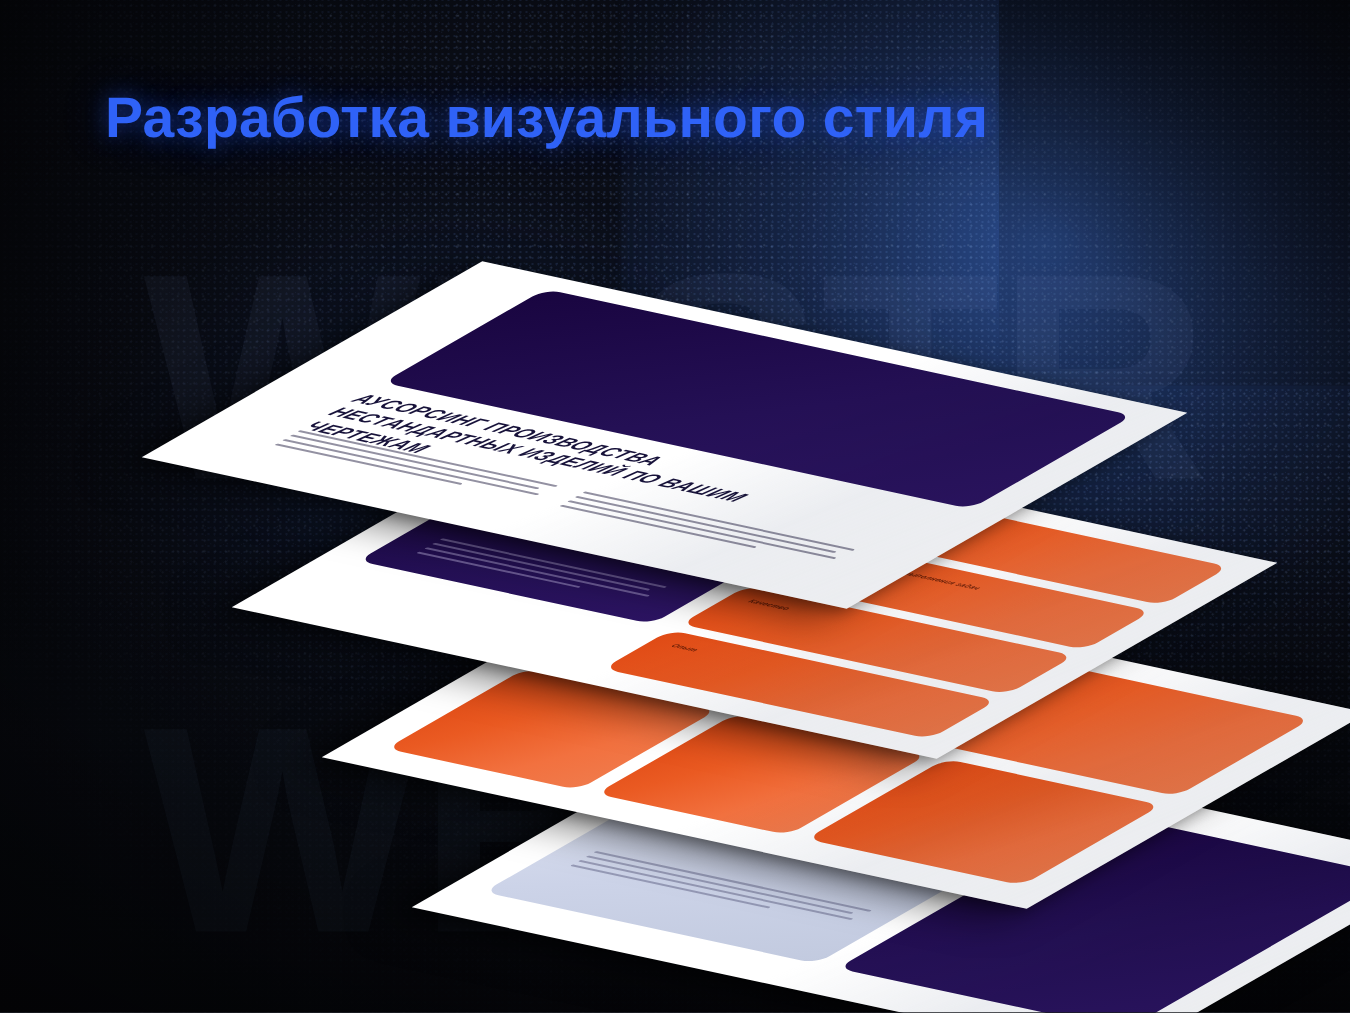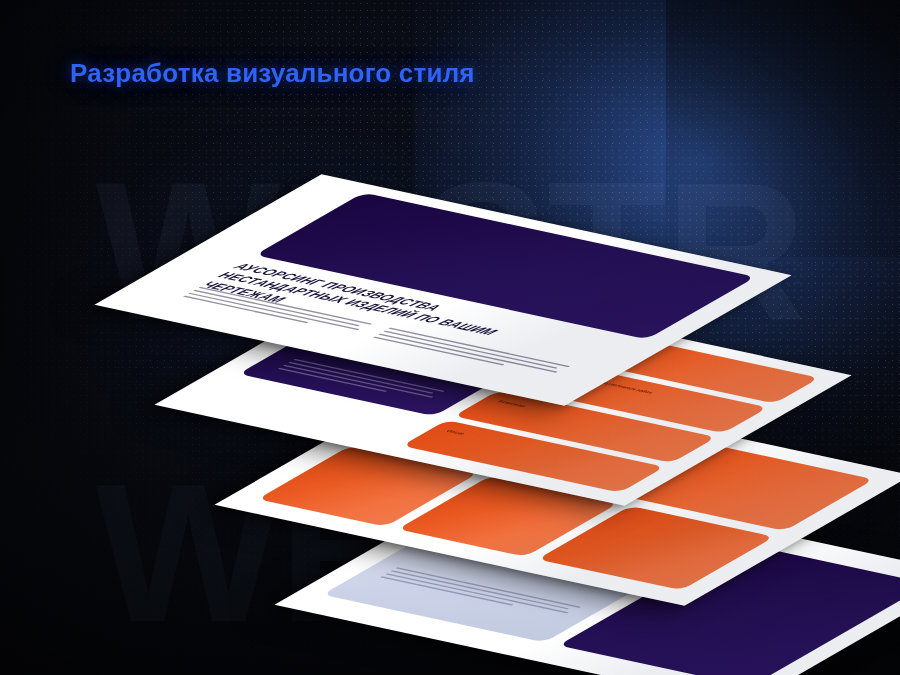--- a/index.html
+++ b/index.html
@@ -123,21 +123,21 @@
   .watermark.bottom {
     top: 470px;
     color: rgba(150,180,235,0.045);
   }
 
   
   .title {
     position: absolute;
     left: 70px;
     top: 58px;
-    font-size: 26px;
+    font-size: 38px;
     font-weight: 700;
     letter-spacing: .2px;
     color: #2f62f7;
     text-shadow: 0 0 14px rgba(40,92,250,0.45), 0 0 32px rgba(30,70,200,0.28);
     white-space: nowrap;
   }
 
   
   .deck {
     position: absolute;

